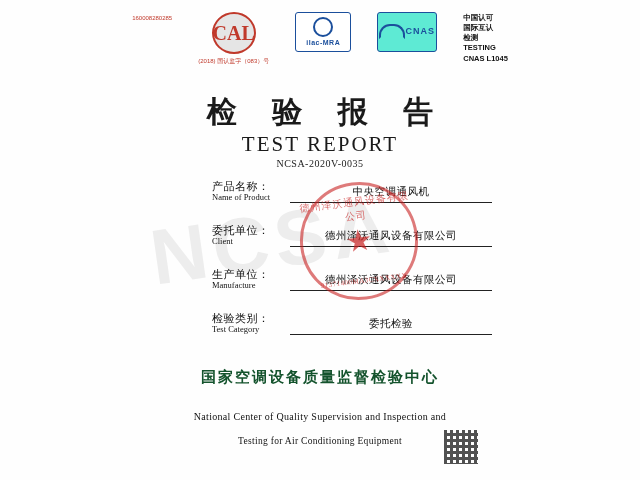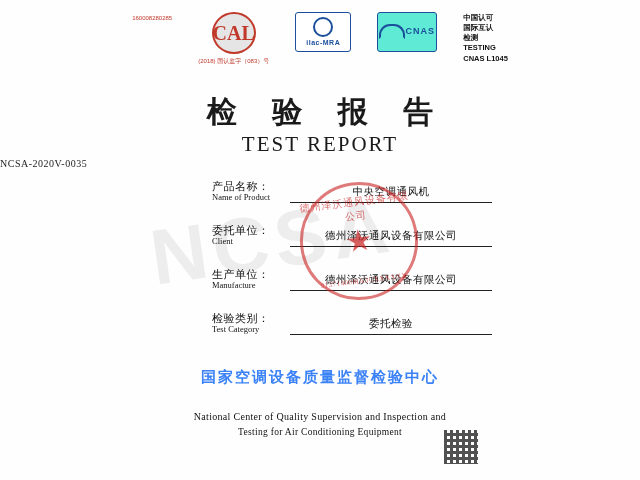--- a/index.html
+++ b/index.html
@@ -174,20 +174,21 @@
     font-family: "Liberation Serif", serif;
     font-size: 21px;
     letter-spacing: 2px;
     color: #1a1a1a;
   }
   .report-no {
     position: absolute;
     top: 158px;
     left: 0;
     width: 640px;
+    text-align: center;
     font-family: "Liberation Serif", serif;
     font-size: 10px;
     letter-spacing: 0.5px;
     color: #222;
   }
 
   
   .fields {
     position: absolute;
     top: 180px;
@@ -240,31 +241,31 @@
     top: 368px;
     left: 0;
     width: 640px;
     text-align: center;
   }
   .footer-cn {
     font-family: "Liberation Serif", serif;
     font-size: 15px;
     font-weight: bold;
     letter-spacing: 2px;
-    color: #3b82f6;
+    color: #14532d;
   }
   .footer-en1 {
     margin-top: 24px;
     font-family: "Liberation Serif", serif;
     font-size: 10px;
     color: #111;
     letter-spacing: 0.3px;
   }
   .footer-en2 {
-    margin-top: 5px;
+    margin-top: 14px;
     font-family: "Liberation Serif", serif;
     font-size: 9.5px;
     color: #111;
     letter-spacing: 0.3px;
   }
 
   
   .watermark {
     position: absolute;
     top: 196px;

